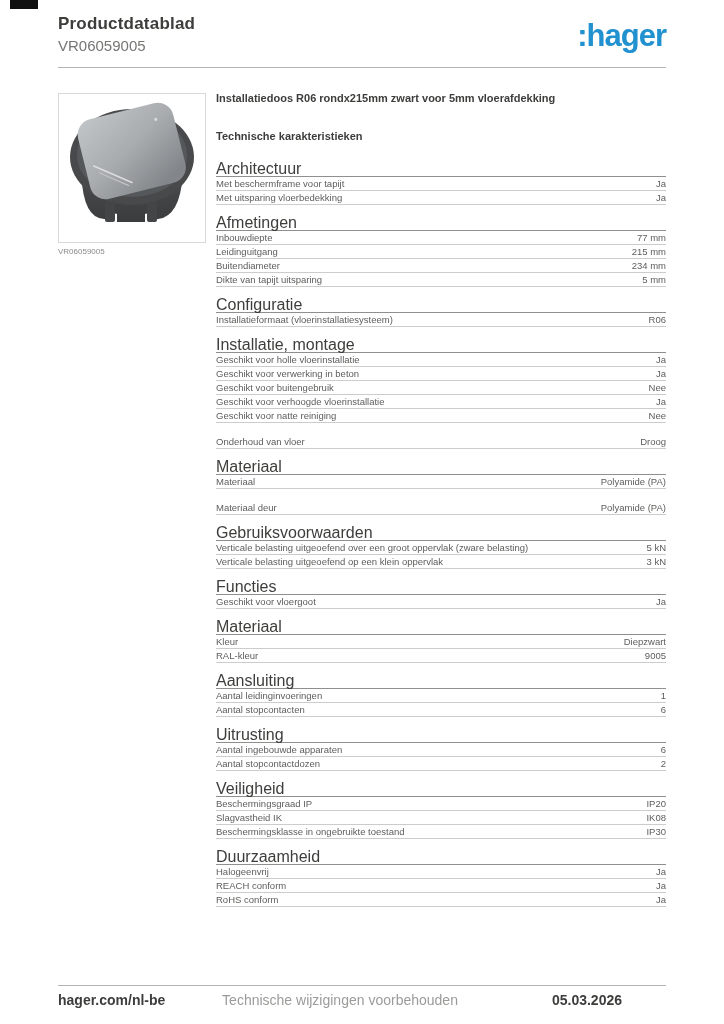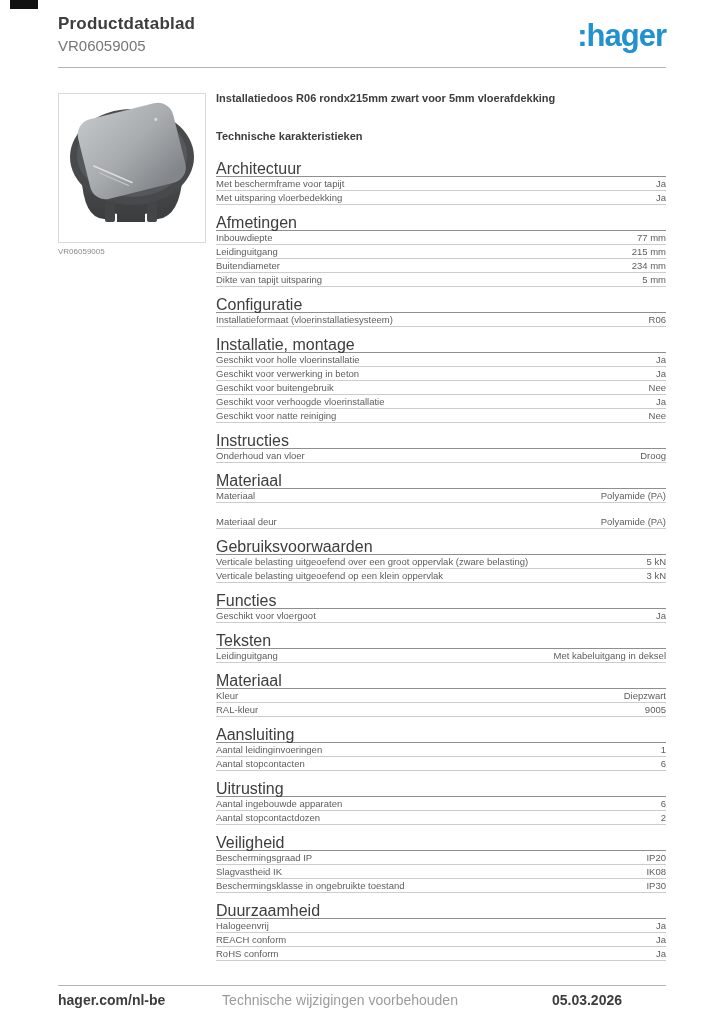--- a/index.html
+++ b/index.html
@@ -159,21 +159,20 @@
           <div class="spec-row">
             <div class="spec-label">Geschikt voor verhoogde vloerinstallatie</div>
             <div class="spec-value">Ja</div>
           </div>
           <div class="spec-row">
             <div class="spec-label">Geschikt voor natte reiniging</div>
             <div class="spec-value">Nee</div>
           </div>
         </div>
         <div class="section">
-          <div class="sec-title">Instructies</div>
           <div class="spec-row">
             <div class="spec-label">Onderhoud van vloer</div>
             <div class="spec-value">Droog</div>
           </div>
         </div>
         <div class="section">
           <div class="sec-title">Materiaal</div>
           <div class="spec-row">
             <div class="spec-label">Materiaal</div>
             <div class="spec-value">Polyamide (PA)</div>
@@ -194,27 +193,20 @@
           <div class="spec-row">
             <div class="spec-label">Verticale belasting uitgeoefend op een klein oppervlak</div>
             <div class="spec-value">3 kN</div>
           </div>
         </div>
         <div class="section">
           <div class="sec-title">Functies</div>
           <div class="spec-row">
             <div class="spec-label">Geschikt voor vloergoot</div>
             <div class="spec-value">Ja</div>
-          </div>
-        </div>
-        <div class="section">
-          <div class="sec-title">Teksten</div>
-          <div class="spec-row">
-            <div class="spec-label">Leidinguitgang</div>
-            <div class="spec-value">Met kabeluitgang in deksel</div>
           </div>
         </div>
         <div class="section">
           <div class="sec-title">Materiaal</div>
           <div class="spec-row">
             <div class="spec-label">Kleur</div>
             <div class="spec-value">Diepzwart</div>
           </div>
           <div class="spec-row">
             <div class="spec-label">RAL-kleur</div>

